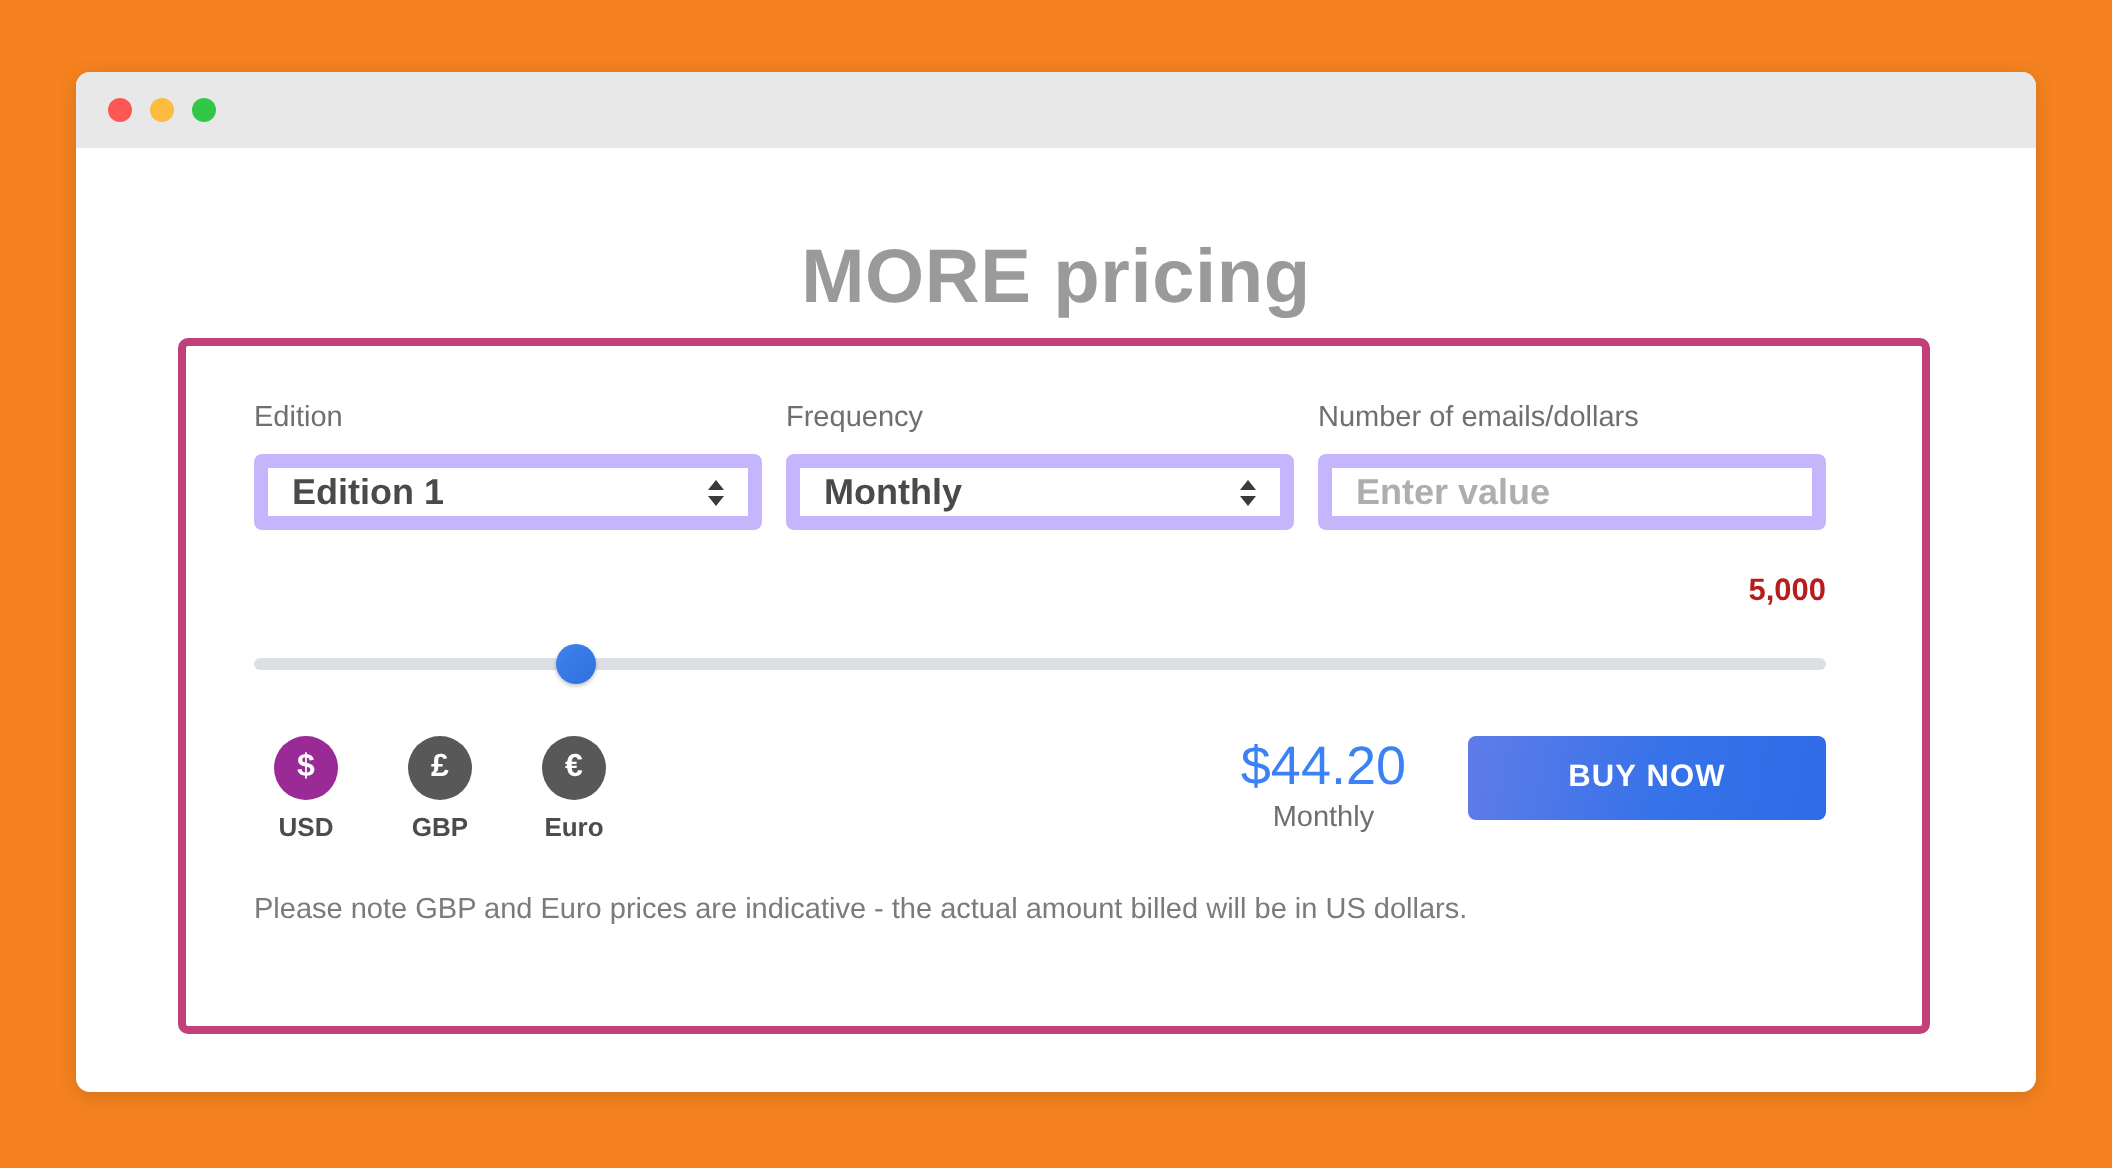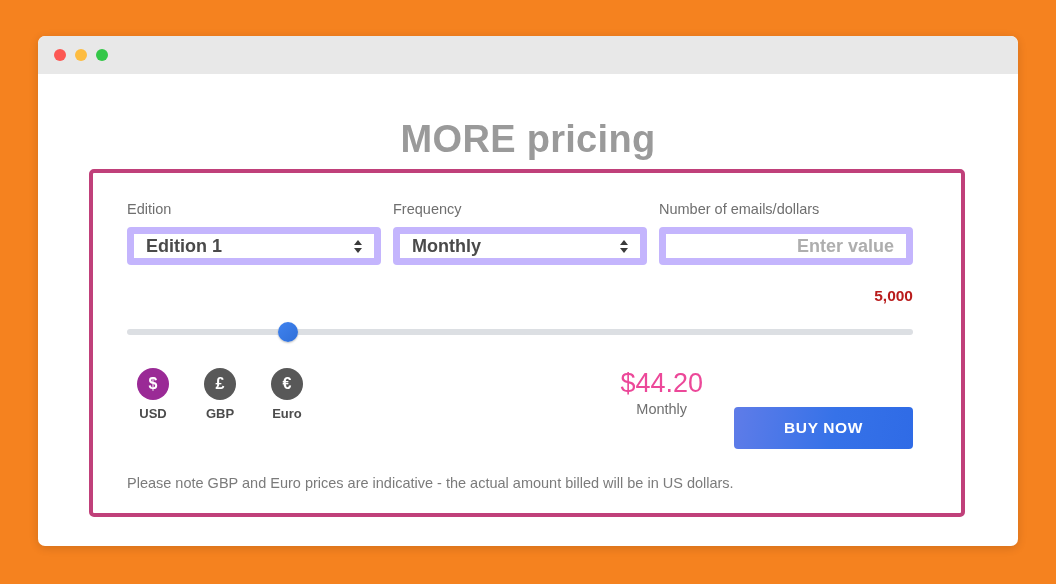--- a/index.html
+++ b/index.html
@@ -90,21 +90,21 @@
     background: #fff;
     display: flex;
     align-items: center;
     padding: 0 12px;
     font-size: 18px;
     color: #4a4a4a;
     cursor: default;
     font-weight: bold;
   }
   .control.select { padding-right: 30px; }
-  .control.input  { color: #aeaeae; justify-content: flex-end; }
+  .control.input  { color: #aeaeae; }
   .select-arrows {
     position: absolute;
     right: 11px;
     top: 50%;
     transform: translateY(-50%);
     width: 9px;
     height: 16px;
     display: flex;
     flex-direction: column;
     justify-content: center;
@@ -210,21 +210,20 @@
     height: 42px;
     border: none;
     border-radius: 4px;
     background: linear-gradient(100deg, #5f7ce8 0%, #3672e8 55%, #2f6be6 100%);
     color: #fff;
     font-family: "Liberation Sans", sans-serif;
     font-size: 15.5px;
     font-weight: bold;
     letter-spacing: 0.6px;
     cursor: pointer;
-    margin-top: 39px;
   }
 
   
   #footnote {
     margin-top: 26px;
     font-size: 14.5px;
     color: #7b7b7b;
   }
 </style>
 </head>
@@ -294,21 +293,21 @@
           <div class="cname">GBP</div>
         </div>
         <div class="currency">
           <div class="circle" style="background: rgb(88, 88, 88);">€</div>
           <div class="cname">Euro</div>
         </div>
       </div>
 
       <div id="price-buy">
         <div id="price-block">
-          <div id="price-amount" style="color: #ec4899;">$44.20</div>
+          <div id="price-amount" style="color: #3b82f6;">$44.20</div>
           <div id="price-period">Monthly</div>
         </div>
         <button id="buy-now">BUY NOW</button>
       </div>
 
     </div>
 
     <div id="footnote">Please note GBP and Euro prices are indicative - the actual amount billed will be in US dollars.</div>
 
   </div>

